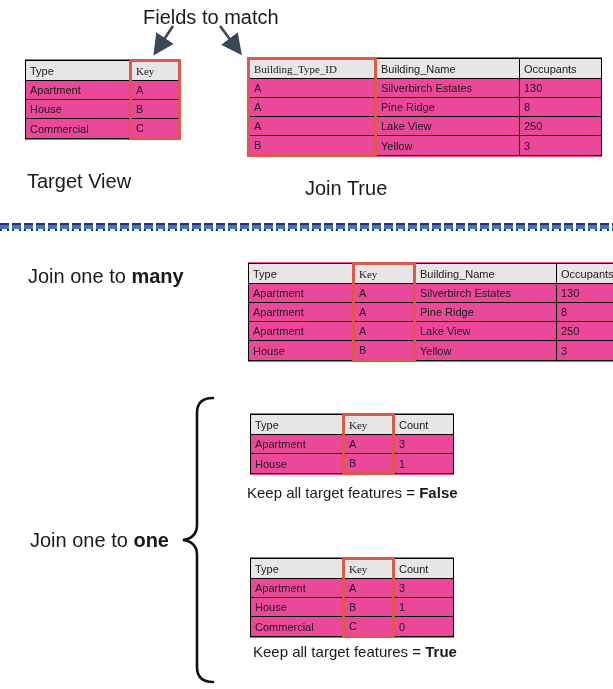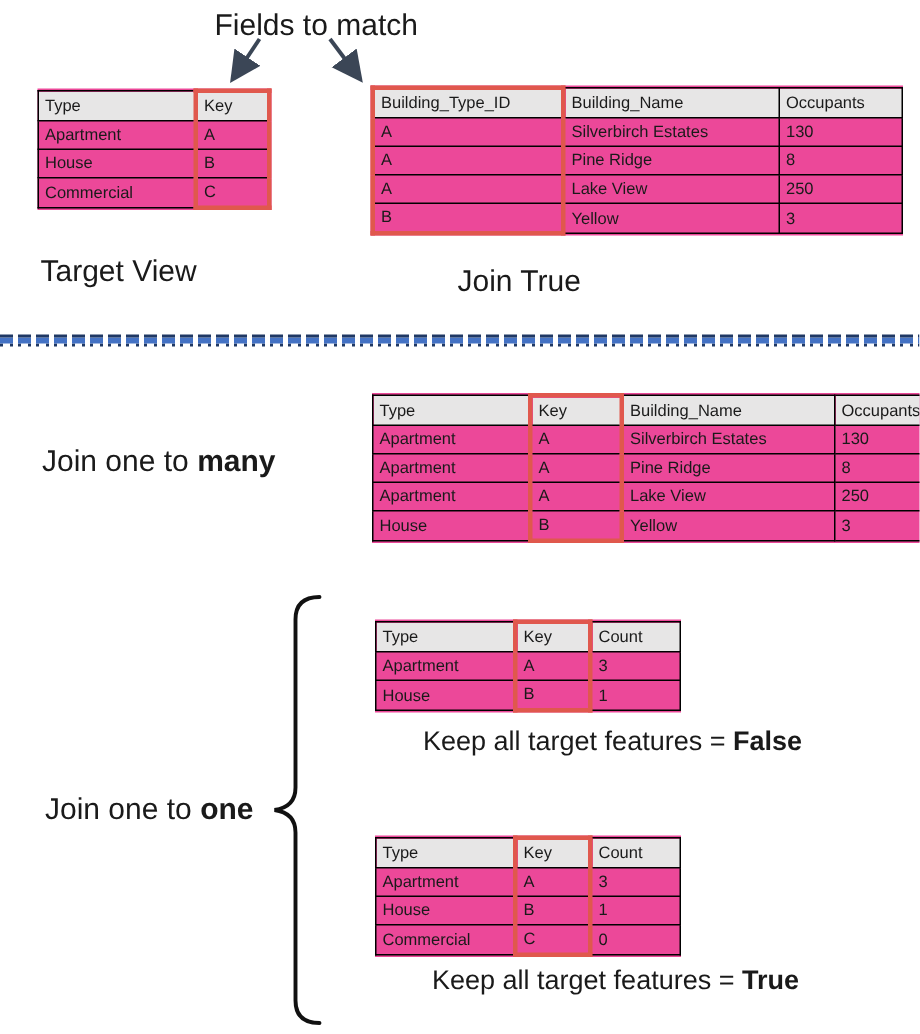--- a/index.html
+++ b/index.html
@@ -10,34 +10,34 @@
     --divider-dark:#1F3864;
     --text:#1A1A1A;
   }
   html,body{margin:0;padding:0;}
   body{
     width:613px;height:689px;position:relative;background:#fff;
     font-family:"Liberation Sans",sans-serif;color:var(--text);
     overflow:hidden;
   }
   .lbl{position:absolute;font-size:20px;white-space:nowrap;}
-  .cap{position:absolute;font-size:18px;white-space:nowrap;margin-left:35px;}
+  .cap{position:absolute;font-size:15px;white-space:nowrap;}
   b{font-weight:700;}
 
   table{
     position:absolute;border-collapse:collapse;table-layout:fixed;
     background:#ec4899;font-size:11px;color:var(--text);
   }
   th,td{
     border:1px solid #000;padding:0 4px;height:18px;
     font-weight:400;text-align:left;white-space:nowrap;overflow:hidden;
   }
   th{background:var(--header-gray);}
   .hl{border-left:3px solid var(--highlight-red);border-right:3px solid var(--highlight-red);}
-  .hl-top{border-top:3px solid var(--highlight-red);}
+  .hl-top{border-top:3px solid var(--highlight-red);font-family:Liberation Serif, serif;}
   .hl-bottom{border-bottom:3px solid var(--highlight-red);}
 
   #lbl-fields{left:143px;top:6px;}
   #tbl-target{left:25px;top:59px;width:133px;}
   #tbl-target th:nth-child(1){width:95px}
   #tbl-target th:nth-child(2){width:38px}
   #tbl-join{left:247px;top:57px;width:323px;padding-left:25px;}
   #tbl-join th:nth-child(1){width:116px}
   #tbl-join th:nth-child(2){width:134px}
   #tbl-join th:nth-child(3){width:73px}
@@ -48,21 +48,21 @@
     position:absolute;left:0;top:223px;width:613px;height:8px;
     background-image:
       repeating-linear-gradient(90deg,var(--divider-dark) 0 9px,transparent 9px 12px),
       repeating-linear-gradient(90deg,var(--divider-blue) 0 9px,transparent 9px 12px),
       repeating-linear-gradient(90deg,var(--divider-dark) 0 2px,transparent 2px 7px,var(--divider-dark) 7px 9px,transparent 9px 12px);
     background-size:100% 2px,100% 4px,100% 2px;
     background-position:0 0,0 2px,0 6px;
     background-repeat:no-repeat;
   }
 
-  #lbl-many{left:28px;top:265px;margin-top:32px;}
+  #lbl-many{left:28px;top:265px;}
   #tbl-many{left:248px;top:262px;width:352px;}
   #tbl-many th:nth-child(1){width:95px}
   #tbl-many th:nth-child(2){width:50px}
   #tbl-many th:nth-child(3){width:132px}
   #tbl-many th:nth-child(4){width:75px}
 
   #lbl-one{left:30px;top:529px;}
   #brace-svg{position:absolute;left:180px;top:395px;}
   #arrows-svg{position:absolute;left:130px;top:24px;}
 

